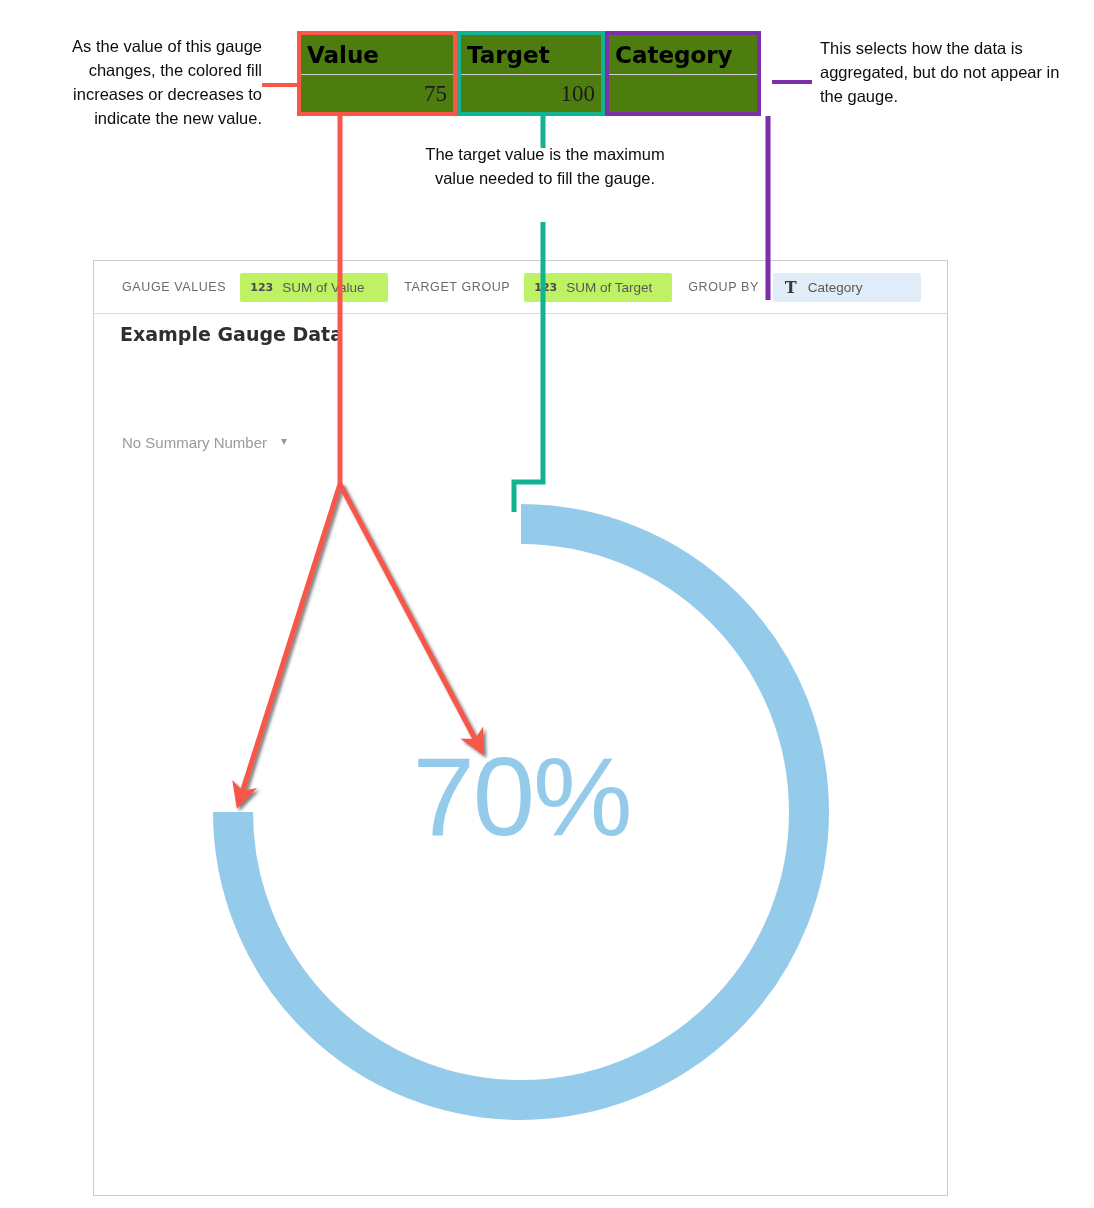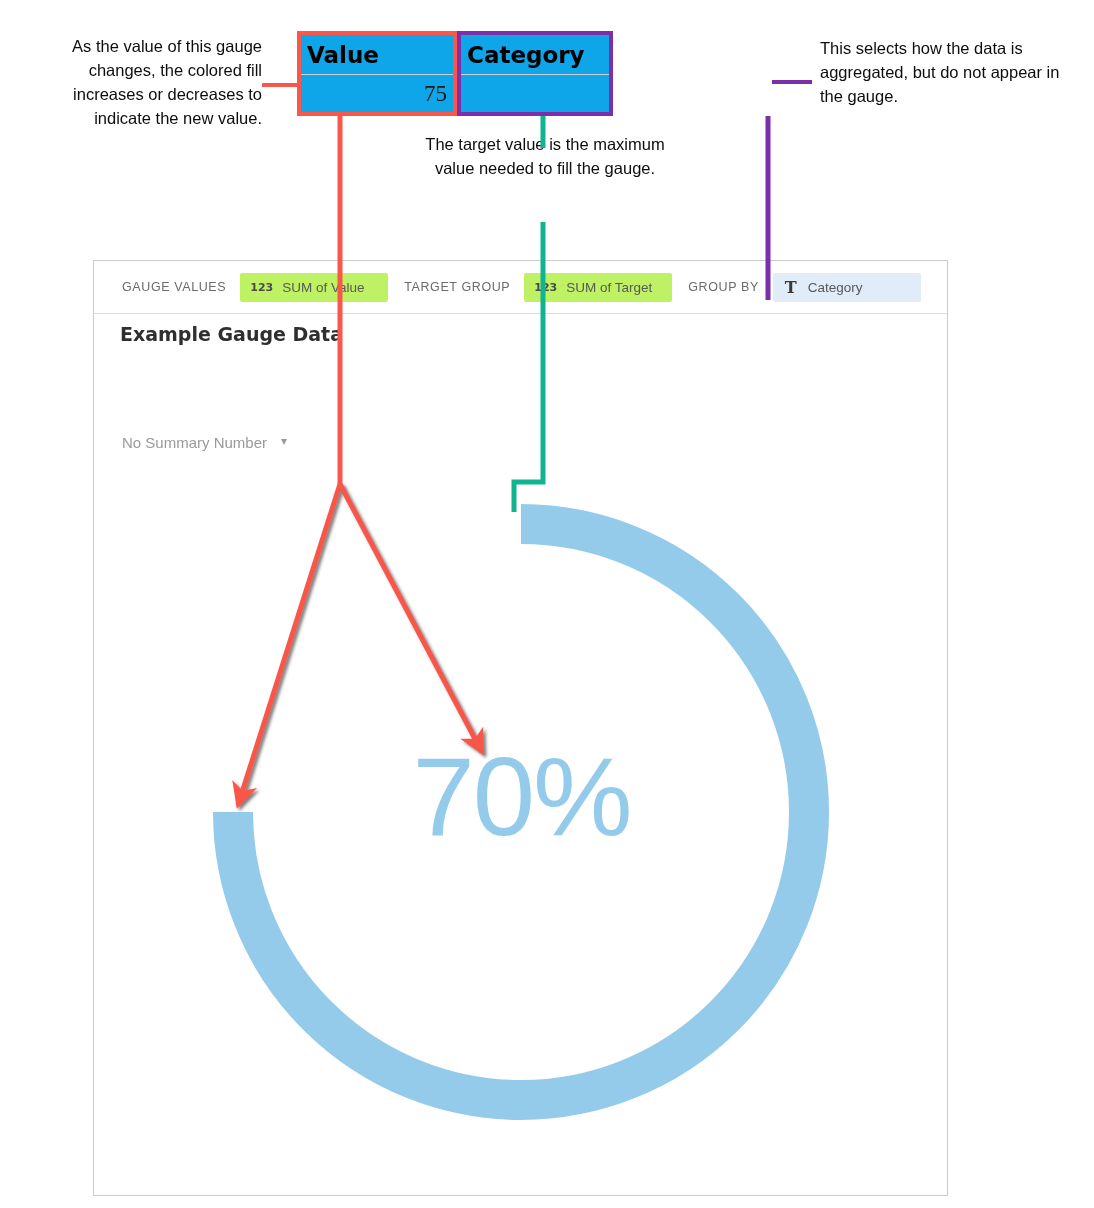--- a/index.html
+++ b/index.html
@@ -19,32 +19,32 @@
   
   .annot {
     position: absolute;
     font-family: "Liberation Sans", sans-serif;
     font-size: 16.5px;
     line-height: 24px;
     color: #0d0d0d;
     white-space: pre-line;
   }
   #annot-left   { left: 14px;  top: 34px;  width: 248px; text-align: right; }
-  #annot-mid    { left: 420px; top: 132px; width: 250px; text-align: center; }
+  #annot-mid    { left: 420px; top: 142px; width: 250px; text-align: center; }
   #annot-right  { left: 820px; top: 36px;  width: 256px; text-align: left; }
 
   
   .tbl {
     position: absolute;
     top: 31px;
     display: flex;
     align-items: stretch;
   }
   .tbl-col {
-    background: #0ea5e9;
+    background: #4d7c0f;
     box-sizing: border-box;
     display: flex;
     flex-direction: column;
     height: 85px;
   }
   .tbl-col.value    { border: 4px solid #F8574A; left: 0;   width: 160px; }
   .tbl-col.target   { border: 4px solid #12B391; width: 148px; }
   .tbl-col.category { border: 4px solid #7B2FA8; width: 156px; }
   .tbl-head {
     font-family: "DejaVu Sans", sans-serif;
@@ -188,20 +188,24 @@
 <div class="annot" id="annot-left">As the value of this gauge changes, the colored fill increases or decreases to indicate the new value.</div>
 
 <div class="annot" id="annot-mid">The target value is the maximum value needed to fill the gauge.</div>
 
 <div class="annot" id="annot-right">This selects how the data is aggregated, but do not appear in the gauge.</div>
 
 <div class="tbl" id="data-table" style="left:297px;">
   <div class="tbl-col value" style="border-color: rgb(248, 87, 74);">
     <div class="tbl-head">Value</div>
     <div class="tbl-cell num">75</div>
+  </div>
+  <div class="tbl-col target" style="border-color: rgb(18, 179, 145);">
+    <div class="tbl-head">Target</div>
+    <div class="tbl-cell num">100</div>
   </div>
   <div class="tbl-col category" style="border-color: rgb(123, 47, 168);">
     <div class="tbl-head">Category</div>
   </div>
 </div>
 
 <div id="panel">
 
   <div id="toolbar">
     <span class="tb-label">GAUGE VALUES</span>

